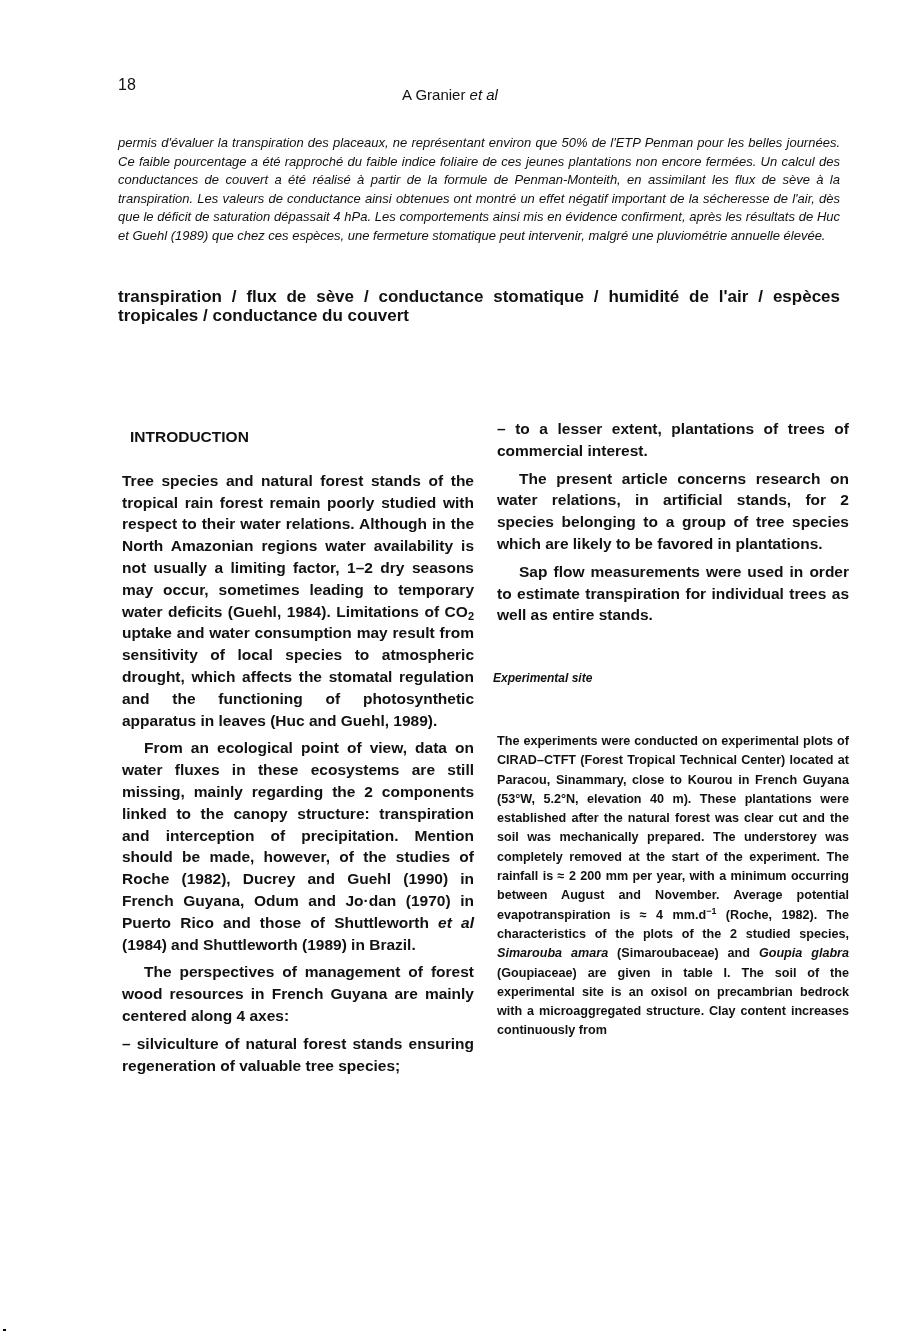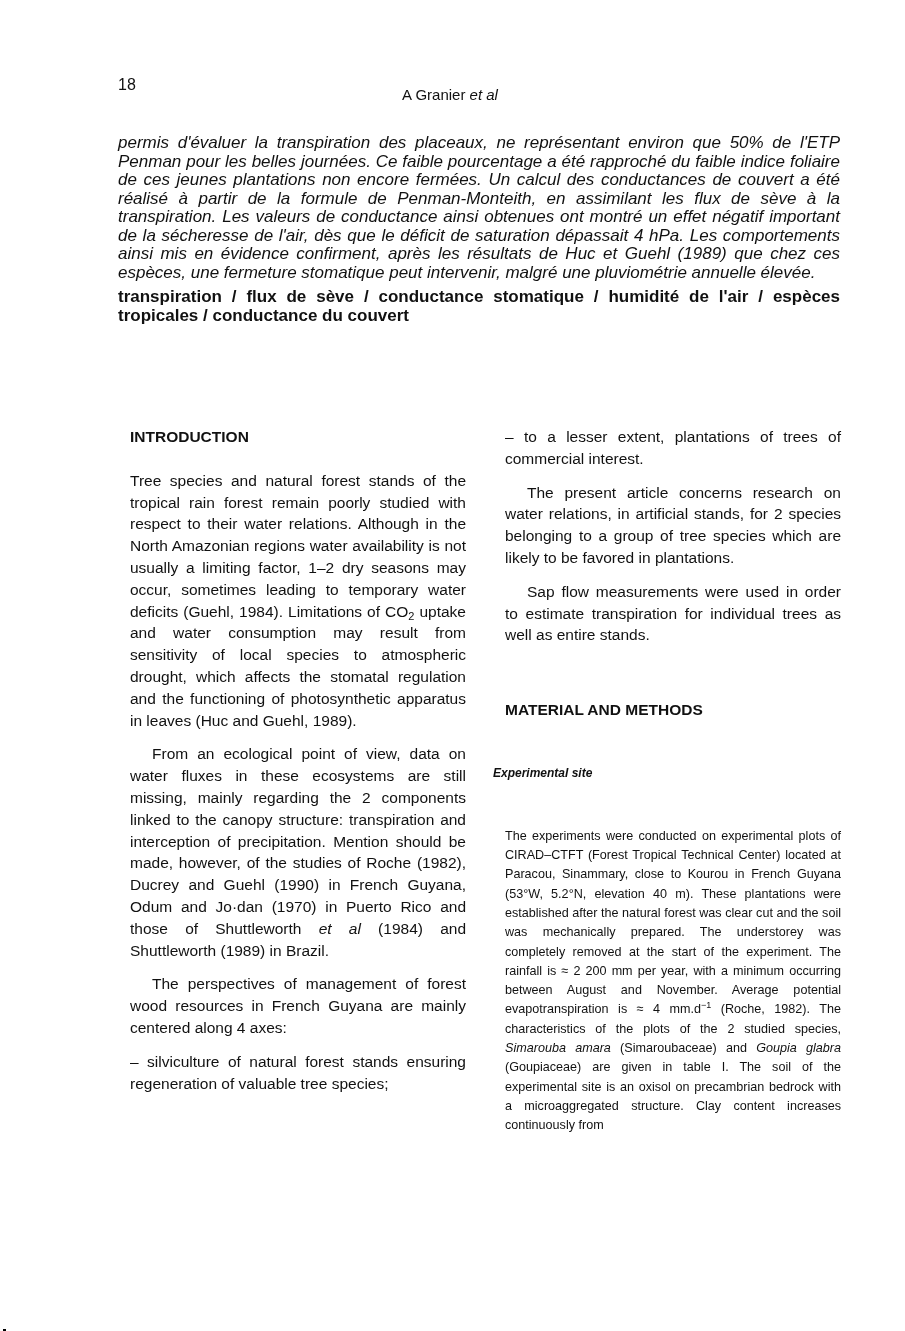--- a/index.html
+++ b/index.html
@@ -5,32 +5,32 @@
   html, body { margin: 0; padding: 0; background: #ffffff; }
   body {
     width: 905px; height: 1331px; position: relative; overflow: hidden;
     font-family: "Liberation Sans", sans-serif; color: #111111;
   }
   .page-num { position: absolute; left: 118px; top: 76px; font-size: 16px; }
   .running-head { position: absolute; left: 0; width: 900px; top: 86px; text-align: center; font-size: 15px; }
   .running-head i { font-style: italic; }
   .abstract {
     position: absolute; left: 118px; top: 134px; width: 722px;
-    font-size: 17px; font-style: italic; line-height: 18.5px; text-align: justify;
+    font-size: 13px; font-style: italic; line-height: 18.5px; text-align: justify;
   }
   .keywords {
     position: absolute; left: 118px; top: 288px; width: 722px;
     font-size: 17px; font-weight: bold; line-height: 18.5px; text-align: justify;
   }
   .col { position: absolute; top: 414px; width: 360px; font-size: 15.5px; line-height: 21.8px; }
   .col-left { left: 118px; }
   .col-right { left: 493px; }
   h2 { font-size: 15.5px; font-weight: bold; margin: 12px; line-height: 21.8px; }
   h3 { font-size: 12px; font-weight: bold; font-style: italic; margin: 0; line-height: 21.8px; }
-  p { margin: 12px; text-align: justify; }
+  p { margin: 4px; text-align: justify; font-weight: bold; }
   .indent { text-indent: 22px; }
   .gap-sm { margin-top: 6px; }
   .gap-md { margin-top: 22px; }
   .gap-lg { margin-top: 53px; }
   .gap-xl { margin-top: 42px; }
   .small { font-size: 12.6px; line-height: 19.3px; }
   sub { font-size: 11px; vertical-align: -3px; line-height: 0; }
   sup { font-size: 9px; vertical-align: 5px; line-height: 0; }
   em { font-style: italic; }
   .corner-mark { position: absolute; left: 3px; top: 1329px; width: 3px; height: 2px; background: #000; }
@@ -49,18 +49,17 @@
   <p class="gap-md"><span>Tree species and natural forest stands of the tropical rain forest remain poorly studied with respect to their water relations. Although in the North Amazonian regions water availability is not usually a limiting factor, 1–2 dry seasons may occur, sometimes leading to temporary water deficits (Guehl, 1984). Limitations of CO</span><sub>2</sub><span> uptake and water consumption may result from sensitivity of local species to atmospheric drought, which affects the stomatal regulation and the functioning of photosynthetic apparatus in leaves (Huc and Guehl, 1989).</span></p>
   <p class="indent gap-sm"><span>From an ecological point of view, data on water fluxes in these ecosystems are still missing, mainly regarding the 2 components linked to the canopy structure: transpiration and interception of precipitation. Mention should be made, however, of the studies of Roche (1982), Ducrey and Guehl (1990) in French Guyana, Odum and Jo·dan (1970) in Puerto Rico and those of Shuttleworth </span><em>et al</em><span> (1984) and Shuttleworth (1989) in Brazil.</span></p>
   <p class="indent gap-sm">The perspectives of management of forest wood resources in French Guyana are mainly centered along 4 axes:</p>
   <p class="gap-sm">– silviculture of natural forest stands ensuring regeneration of valuable tree species;</p>
 </div>
 
 <div class="col col-right">
   <p>– to a lesser extent, plantations of trees of commercial interest.</p>
   <p class="indent gap-sm">The present article concerns research on water relations, in artificial stands, for 2 species belonging to a group of tree species which are likely to be favored in plantations.</p>
   <p class="indent gap-sm">Sap flow measurements were used in order to estimate transpiration for individual trees as well as entire stands.</p>
-  <h2 class="gap-lg">MATERIAL AND METHODS</h2>
   <h3 class="gap-xl">Experimental site</h3>
   <p class="small gap-xl"><span>The experiments were conducted on experimental plots of CIRAD–CTFT (Forest Tropical Technical Center) located at Paracou, Sinammary, close to Kourou in French Guyana (53°W, 5.2°N, elevation 40 m). These plantations were established after the natural forest was clear cut and the soil was mechanically prepared. The understorey was completely removed at the start of the experiment. The rainfall is ≈ 2 200 mm per year, with a minimum occurring between August and November. Average potential evapotranspiration is ≈ 4 mm.d</span><sup>−1</sup><span> (Roche, 1982). The characteristics of the plots of the 2 studied species, </span><em>Simarouba amara</em><span> (Simaroubaceae) and </span><em>Goupia glabra</em><span> (Goupiaceae) are given in table I. The soil of the experimental site is an oxisol on precambrian bedrock with a microaggregated structure. Clay content increases continuously from</span></p>
 </div>
 
 <div class="corner-mark"></div>
 
 </body></html>

